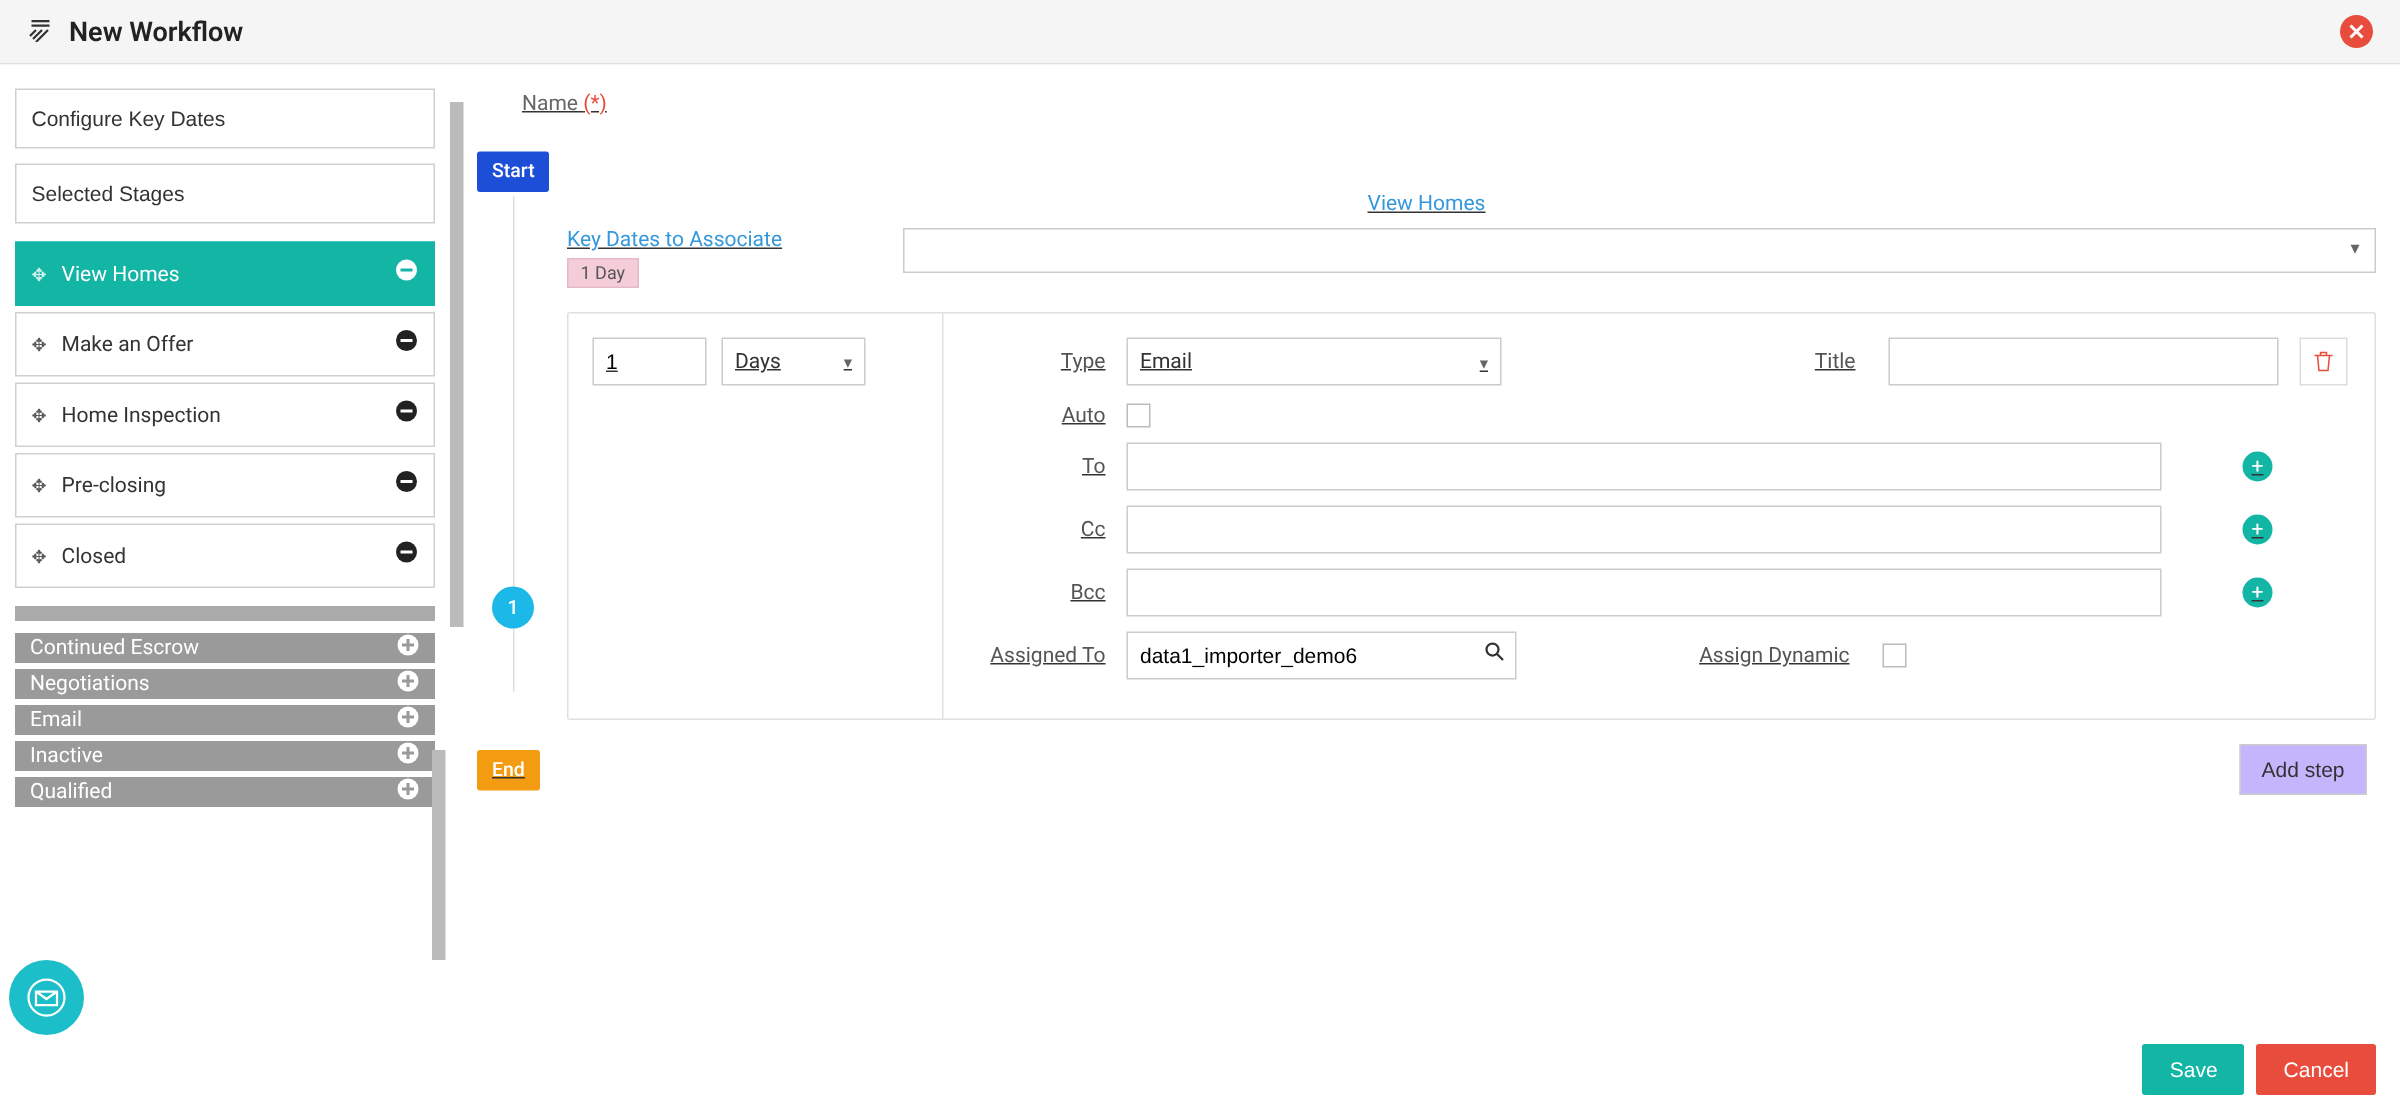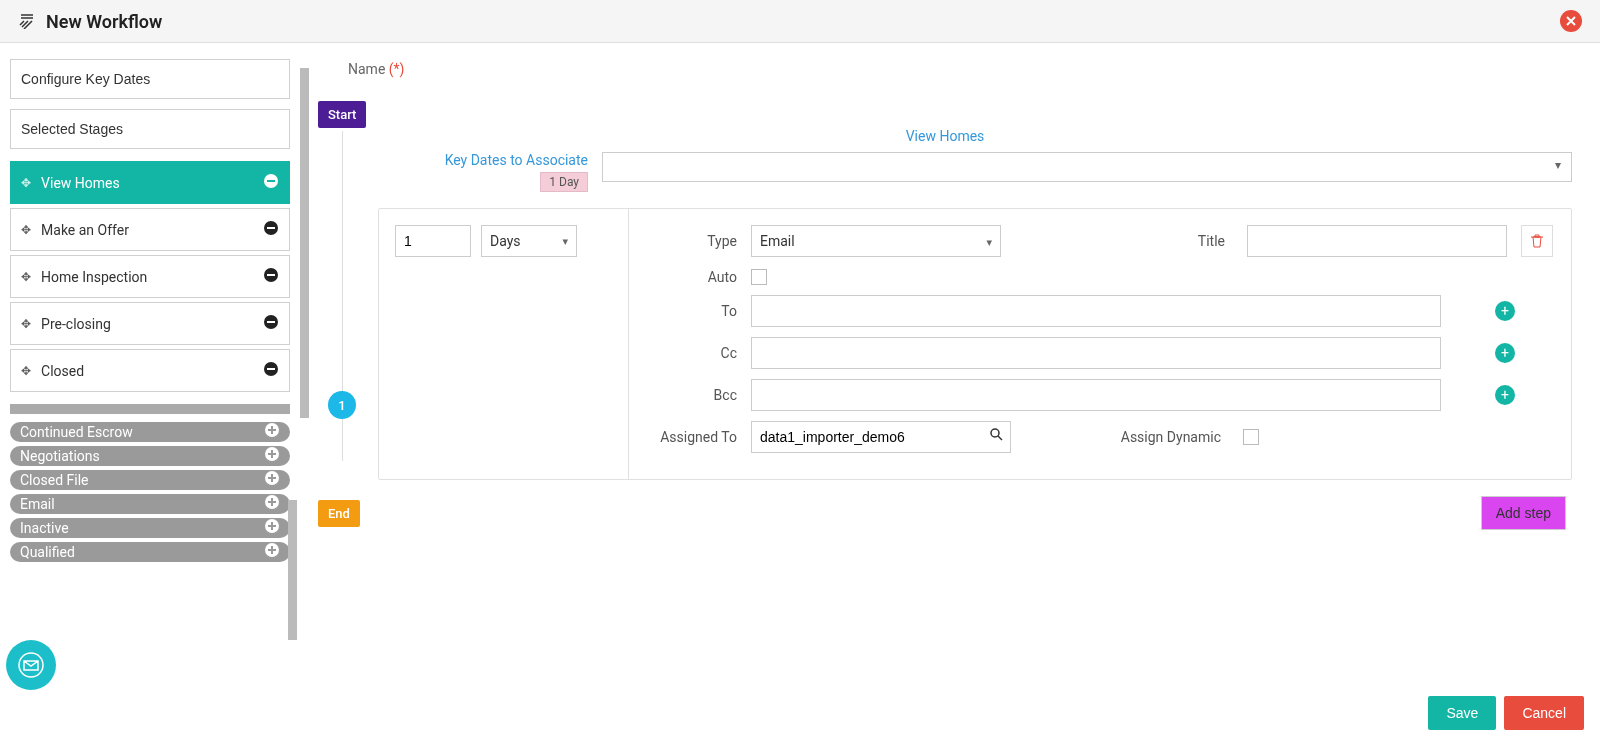--- a/index.html
+++ b/index.html
@@ -19,41 +19,41 @@
 .stage-item { display: flex; align-items: center; justify-content: space-between; padding: 10px 10px; border: 1px solid #d0d0d0; background: #fff; margin-bottom: 4px; cursor: pointer; }
 .stage-item.active { background: #13b5a5; border-color: #13b5a5; color: #fff; }
 .stage-item .left { display: flex; align-items: center; gap: 10px; }
 .drag-icon { font-size: 12px; opacity: 0.8; }
 .stage-right-icon { font-size: 18px; }
 .stage-item.active .stage-right-icon svg circle { fill: #fff; }
 .stage-item.active .stage-right-icon svg rect { fill: #13b5a5; }
 
 .spacer-bar { height: 10px; background: #aaa; margin: 8px 0; }
 
-.avail-item { display: flex; align-items: center; justify-content: space-between; padding: 0 10px; background: #9a9a9a; color: #fff; margin-bottom: 4px; cursor: pointer; border-radius: 12px; }
+.avail-item { display: flex; align-items: center; justify-content: space-between; padding: 0 10px; background: #9a9a9a; color: #fff; margin-bottom: 4px; cursor: pointer; }
 .avail-right-icon { font-size: 16px; }
 
 .right-scroll { position: absolute; left: 300px; top: 68px; width: 9px; height: 350px; background: #bbb; }
 .right-scroll2 { position: absolute; left: 288px; top: 500px; width: 9px; height: 140px; background: #bbb; }
 
-.main { flex: 1; padding: 18px 28px 18px 18px; overflow-y: auto; }
+.main { flex: 1; padding: 18px 16px 18px 18px; overflow-y: auto; text-decoration: underline; }
 .name-row { display: flex; align-items: center; gap: 22px; margin-bottom: 24px; padding-left: 30px; }
 .name-label { color: #666; font-size: 14px; }
 .req { color: #e74c3c; }
 .name-input { flex: 1; max-width: 1000px; padding: 9px 10px; border: 1px solid #ccc; font-size: 14px; }
 
 .timeline { position: relative; }
 .start-badge, .end-badge { display: inline-block; padding: 6px 10px; color: #fff; font-size: 13px; font-weight: 500; border-radius: 2px; }
-.start-badge { background: #4c1d95; }
+.start-badge { background: #1d4ed8; }
 .end-badge { background: #f39c12; }
 
 .stage-title-link { color: #3498db; text-align: center; margin-bottom: 8px; font-size: 14px; cursor: pointer; }
 
 .keydates-row { display: flex; align-items: flex-start; gap: 14px; padding-left: 60px; margin-bottom: 16px; }
-.keydates-label-col { width: 210px; text-align: right; }
+.keydates-label-col { width: 210px; }
 .keydates-label { color: #3498db; font-size: 14px; cursor: pointer; }
 .day-badge { display: inline-block; background: #f4cdd9; color: #555; padding: 2px 8px; font-size: 12px; margin-top: 4px; border: 1px solid #e4b9c8; }
 .keydates-select { flex: 1; height: 30px; border: 1px solid #ccc; background: #fff; position: relative; cursor: pointer; }
 .keydates-select::after { content: "▾"; position: absolute; right: 10px; top: 5px; color: #666; font-size: 12px; }
 
 .step-card { border: 1px solid #e0e0e0; border-radius: 2px; margin-left: 60px; display: flex; margin-bottom: 16px; position: relative; }
 .step-left { width: 250px; border-right: 1px solid #e0e0e0; padding: 16px; display: flex; align-items: flex-start; gap: 10px; }
 .step-num-input { width: 76px; padding: 7px 8px; border: 1px solid #ccc; font-size: 14px; }
 .unit-select { width: 96px; padding: 7px 8px; border: 1px solid #ccc; background: #fff; position: relative; display: flex; justify-content: space-between; align-items: center; cursor: pointer; font-size: 14px; }
 .unit-select .caret { font-size: 11px; color: #666; }
@@ -69,21 +69,21 @@
 .long-input { flex: 1; max-width: 690px; }
 .add-circle { width: 20px; height: 20px; border-radius: 50%; background: #13b5a5; color: #fff; display: flex; align-items: center; justify-content: center; font-size: 14px; cursor: pointer; margin-left: 40px; }
 .assigned-input { width: 260px; position: relative; }
 .assigned-input .search { position: absolute; right: 8px; top: 7px; font-size: 13px; }
 .trash-btn { width: 32px; height: 32px; border: 1px solid #ddd; display: flex; align-items: center; justify-content: center; color: #e74c3c; cursor: pointer; background: #fff; }
 
 .step-number-circle { position: absolute; left: 10px; top: 290px; width: 28px; height: 28px; border-radius: 50%; background: #1cb8e8; color: #fff; display: flex; align-items: center; justify-content: center; font-size: 13px; font-weight: 500; z-index: 2; }
 
 .timeline-line { position: absolute; left: 24px; top: 30px; width: 1px; height: 330px; background: #ddd; z-index: 0; }
 
-.add-step-btn { float: right; padding: 8px 14px; border: 1px solid #ccc; background: #d946ef; cursor: pointer; font-size: 14px; color: #333; margin-right: 6px; }
+.add-step-btn { float: right; padding: 8px 14px; border: 1px solid #ccc; background: #c4b5fd; cursor: pointer; font-size: 14px; color: #333; margin-right: 6px; }
 
 .modal-footer { position: absolute; bottom: 10px; right: 16px; display: flex; gap: 8px; }
 .btn { padding: 9px 18px; border: none; color: #fff; cursor: pointer; font-size: 14px; border-radius: 2px; }
 .btn-save { background: #13b5a5; }
 .btn-cancel { background: #e74c3c; }
 
 .mail-fab { position: absolute; bottom: 50px; left: 6px; width: 50px; height: 50px; border-radius: 50%; background: #1cbfc9; color: #fff; display: flex; align-items: center; justify-content: center; font-size: 22px; cursor: pointer; }
 
 .type-row { display: flex; align-items: center; gap: 14px; margin-bottom: 12px; }
 .type-row .form-label { width: 90px; }
@@ -184,27 +184,20 @@
           </svg></span>
     </div>
     <div class="avail-item">
       <span>Negotiations</span>
       <span class="avail-right-icon"><svg class="plus-circ" width="16" height="16" viewBox="0 0 16 16">
             <circle cx="8" cy="8" r="7"></circle>
             <path d="M8 4 L8 12 M4 8 L12 8"></path>
           </svg></span>
     </div>
     <div class="avail-item">
-      <span>Closed File</span>
-      <span class="avail-right-icon"><svg class="plus-circ" width="16" height="16" viewBox="0 0 16 16">
-            <circle cx="8" cy="8" r="7"></circle>
-            <path d="M8 4 L8 12 M4 8 L12 8"></path>
-          </svg></span>
-    </div>
-    <div class="avail-item">
       <span>Email</span>
       <span class="avail-right-icon"><svg class="plus-circ" width="16" height="16" viewBox="0 0 16 16">
             <circle cx="8" cy="8" r="7"></circle>
             <path d="M8 4 L8 12 M4 8 L12 8"></path>
           </svg></span>
     </div>
     <div class="avail-item">
       <span>Inactive</span>
       <span class="avail-right-icon"><svg class="plus-circ" width="16" height="16" viewBox="0 0 16 16">
             <circle cx="8" cy="8" r="7"></circle>

